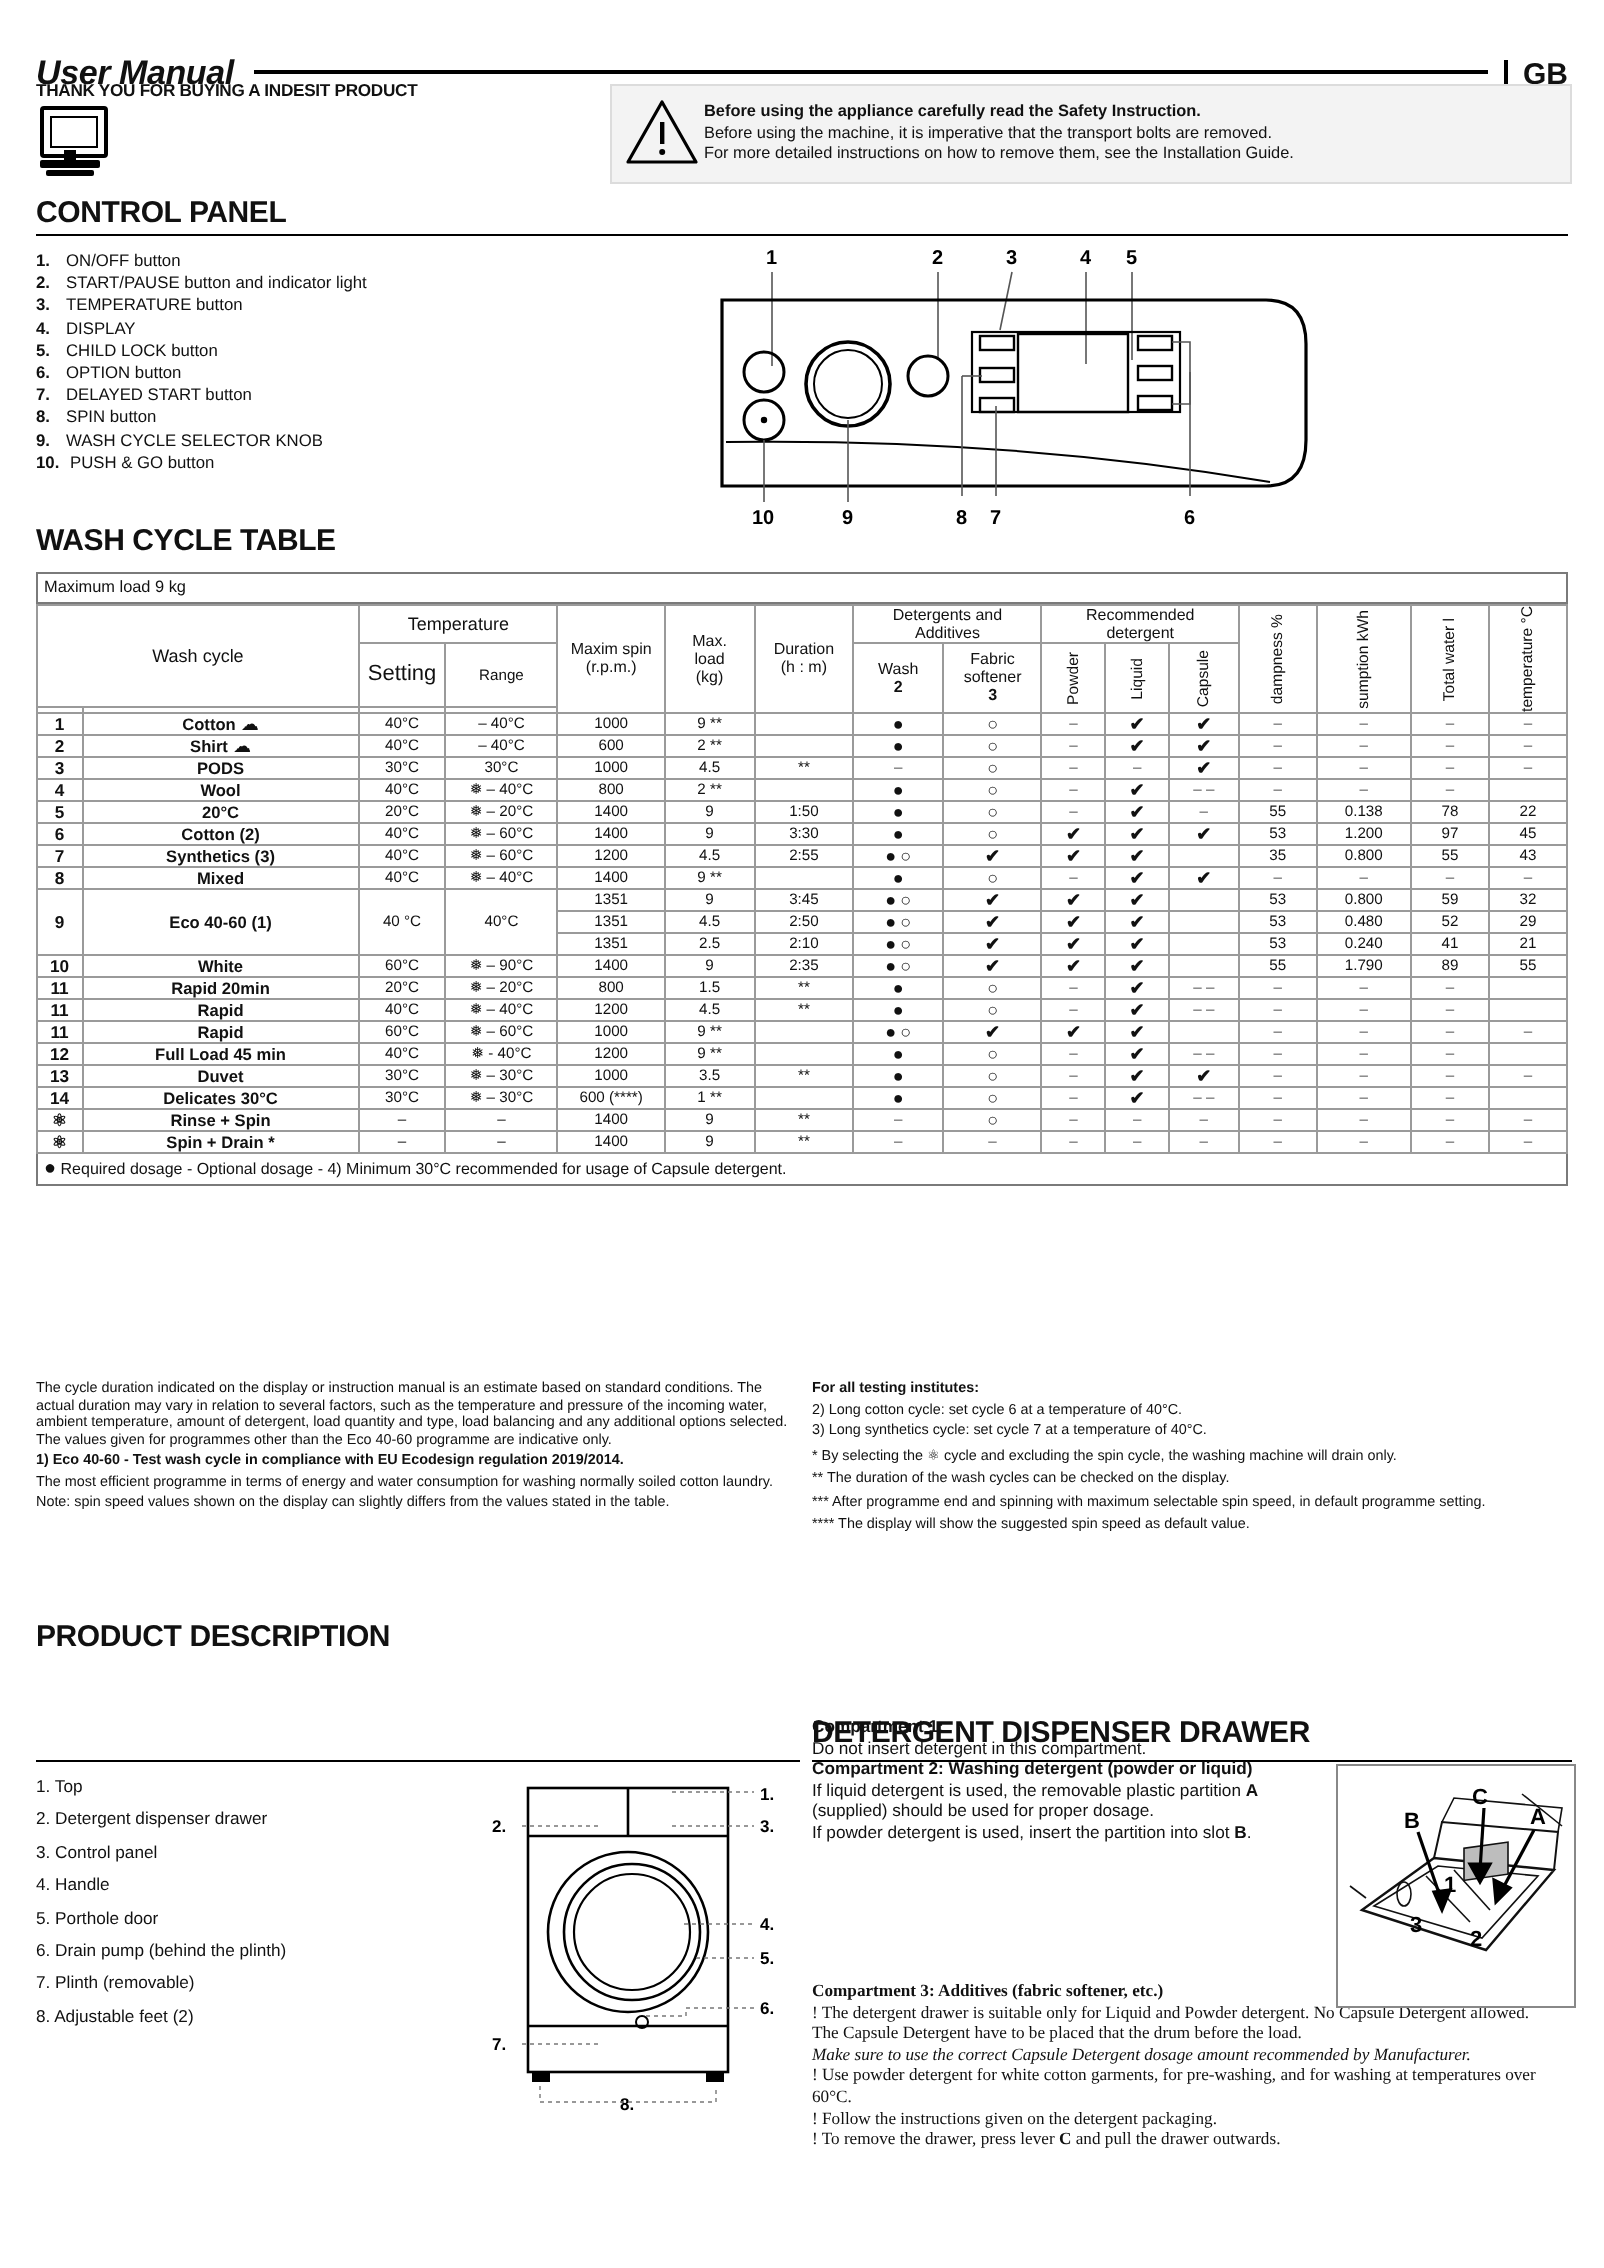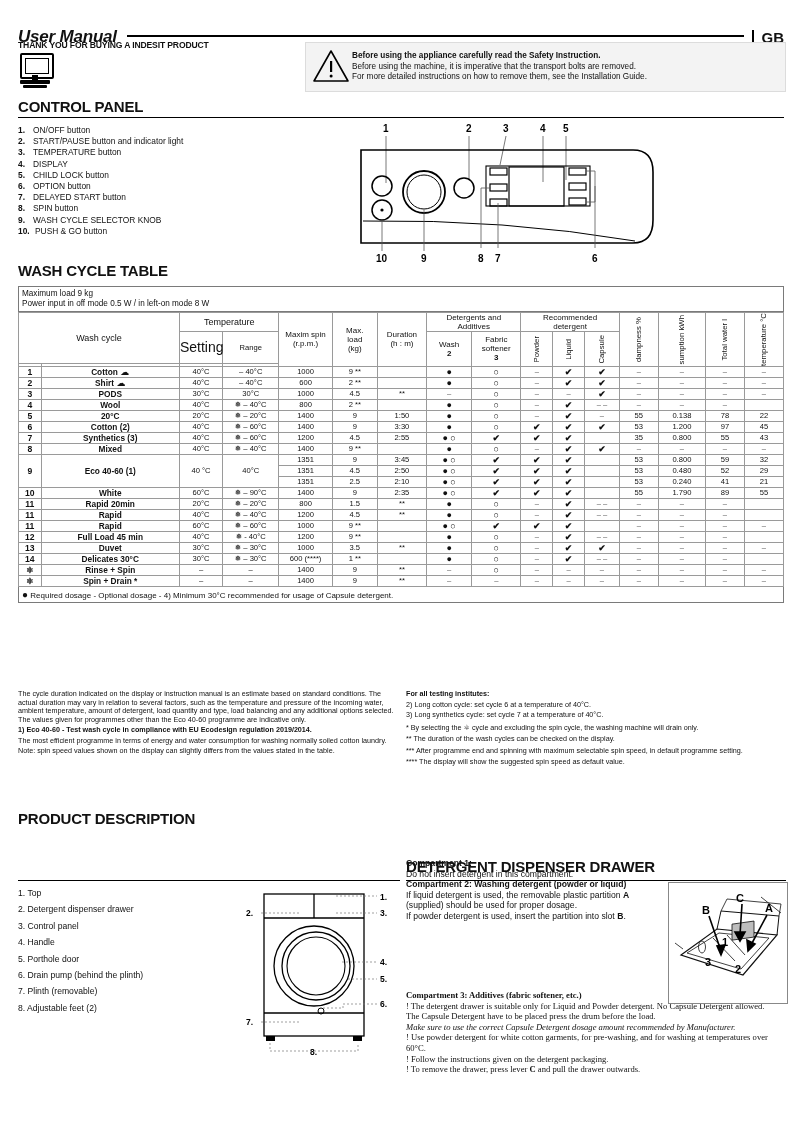--- a/index.html
+++ b/index.html
@@ -173,21 +173,20 @@
       <text x="150" y="142" font-size="10" font-weight="bold" font-family="Liberation Sans">7</text>
       <text x="247" y="142" font-size="10" font-weight="bold" font-family="Liberation Sans">6</text>
     </svg>
   </div>
 
   <h2 class="sec" style="left:18px;top:262px;">WASH CYCLE TABLE</h2>
 
   <div class="tblwrap">
     <div class="topinfo">
       <div>Maximum load 9 kg</div>
-      <div>Power input in off  mode 0.5 W / in left-on mode 8 W</div>
     </div>
     <table class="wct">
       <colgroup>
         <col style="width:22px">
           <col style="width:135px">
         <col style="width:42px">
           <col style="width:55px">
         <col style="width:52px">
           <col style="width:44px">
           <col style="width:48px">
@@ -233,21 +232,21 @@
             <div class="vtxt"><span>sumption kWh</span></div>
           </th>
           <th rowspan="3" class="hdcell">
             <div class="vtxt"><span>Total water l</span></div>
           </th>
           <th rowspan="3" class="hdcell">
             <div class="vtxt"><span>temperature °C</span></div>
           </th>
         </tr>
         <tr>
-          <th class="hdcell" style="font-size:14px;">Setting</th>
+          <th class="hdcell" style="font-size:11px;">Setting</th>
           <th class="hdcell" style="font-size:7.6px;">Range</th>
           <th rowspan="2" class="hdcell">
               <div>Wash</div>
               <div style="font-weight:bold">2</div>
             </th>
           <th rowspan="2" class="hdcell">
               <div>Fabric</div>
               <div>softener</div>
               <div style="font-weight:bold">3</div>
             </th>
@@ -713,21 +712,21 @@
       <span>If liquid detergent is used, the removable plastic partition </span><b>A</b><span> (supplied) should be used for proper dosage.</span>
     </div>
     <div>
       <span>If powder detergent is used, insert the partition into slot </span><b>B</b><span>.</span>
     </div>
   </div>
 
   <div style="position:absolute;left:406px;top:990px;width:380px;font-size:8.6px;line-height:10.6px;font-family:Liberation Serif, serif;">
     <div><b>Compartment 3: Additives (fabric softener, etc.)</b></div>
     <div>! The detergent drawer is suitable only for Liquid and Powder detergent. No Capsule Detergent allowed.</div>
-    <div>The Capsule Detergent have to be placed press the drum before the load.</div>
+    <div>The Capsule Detergent have to be placed that the drum before the load.</div>
     <div style="font-style:italic;">Make sure to use the correct Capsule Detergent dosage amount recommended by Manufacturer.</div>
     <div>! Use powder detergent for white cotton garments, for pre-washing, and for washing at temperatures over 60°C.</div>
     <div>! Follow the instructions given on the detergent packaging.</div>
     <div>
       <span>! To remove the drawer, press lever </span><b>C</b><span> and pull the drawer outwards.</span>
     </div>
   </div>
 
   <div class="ddimg">
     <svg width="118" height="120" viewBox="0 0 118 120">

